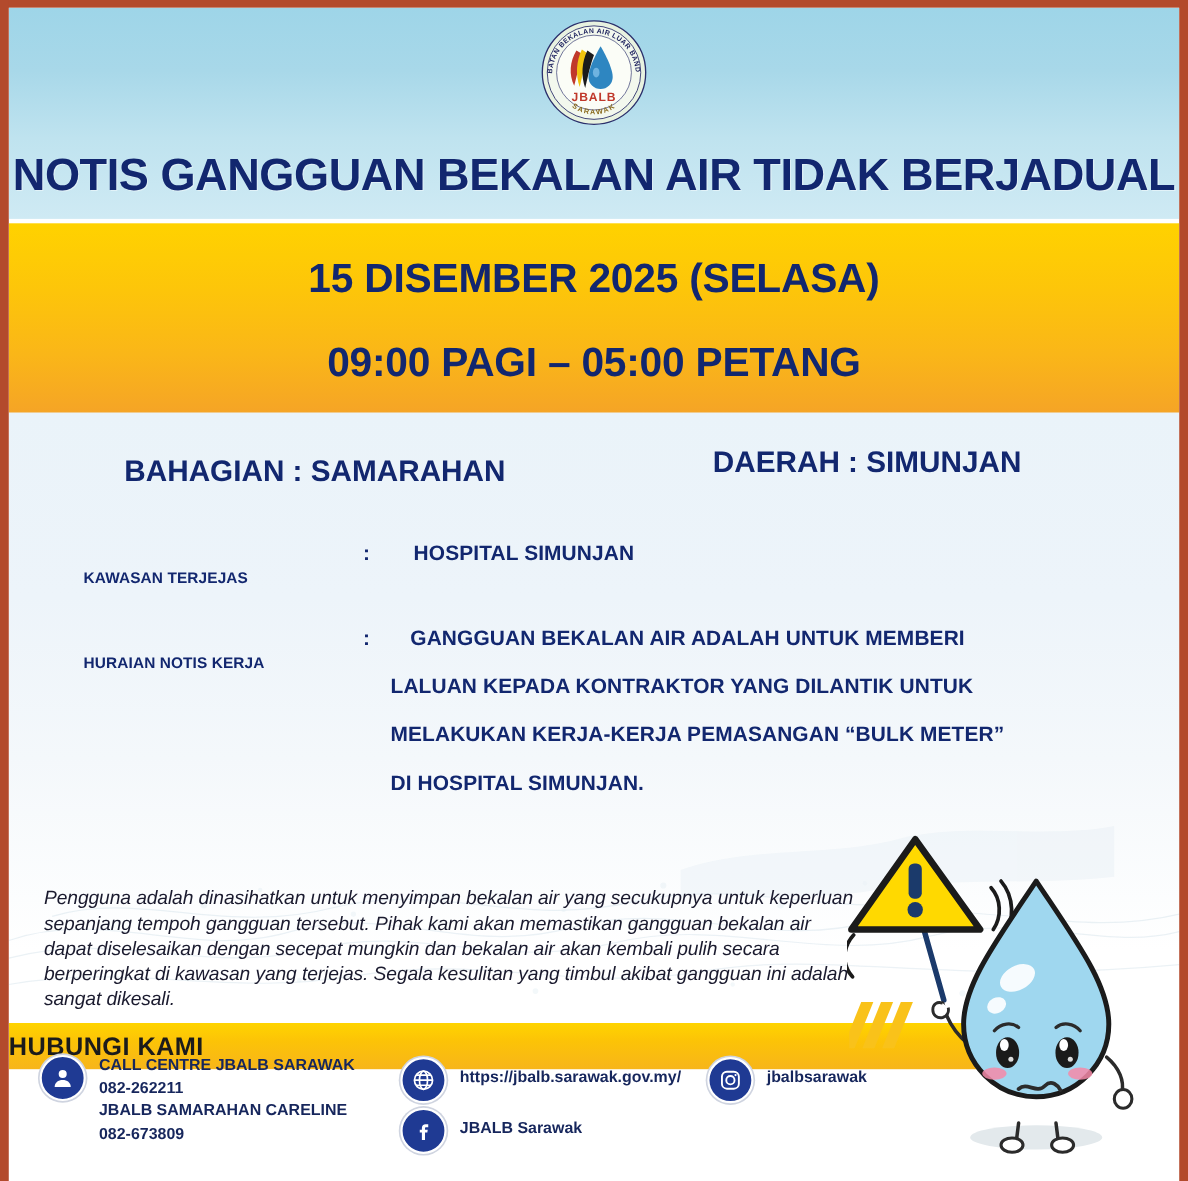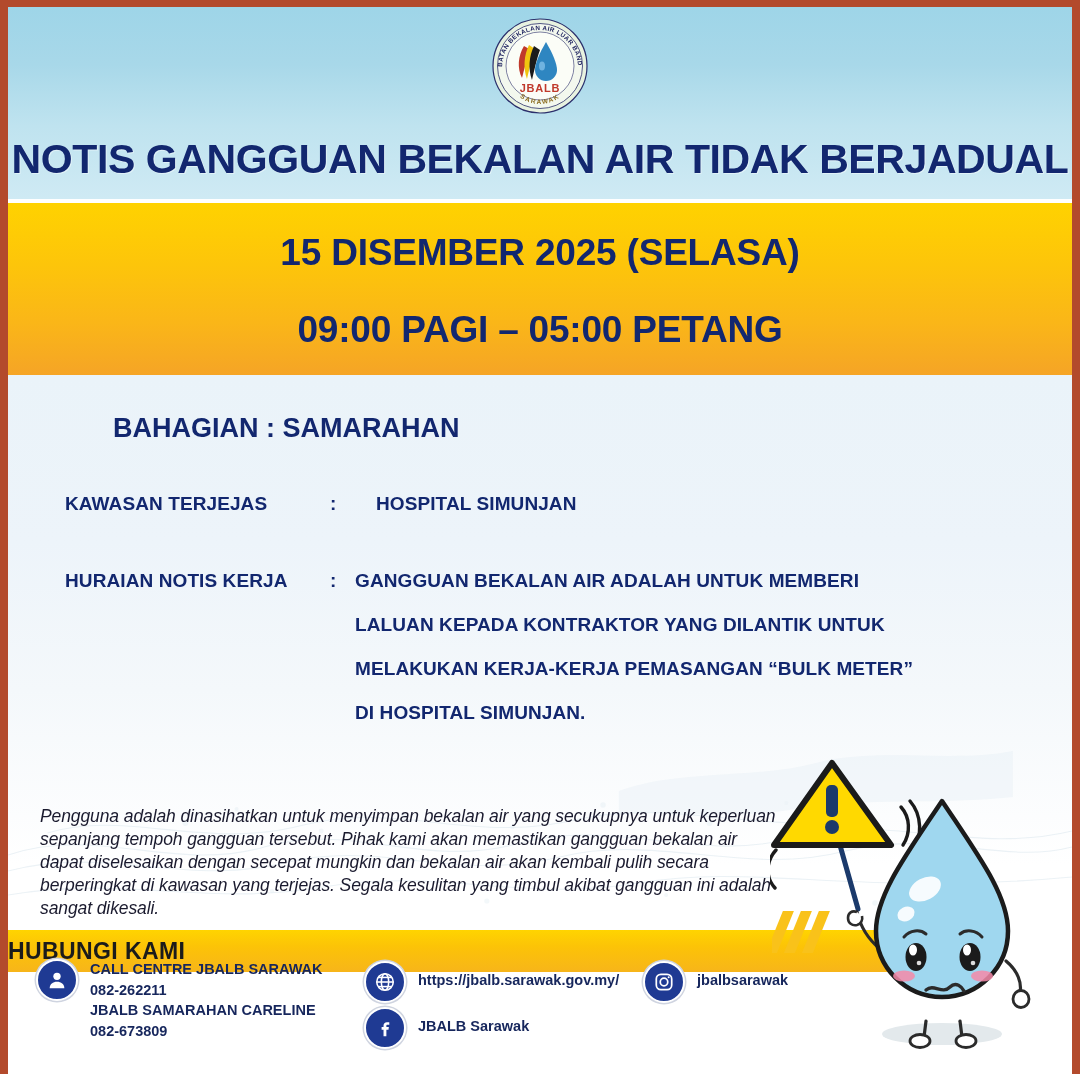--- a/index.html
+++ b/index.html
@@ -80,22 +80,22 @@
     position:absolute;left:105px;top:8px;
     font-size:27px;font-weight:bold;color:#12276f;
   }
   .region-right{
     position:absolute;left:640px;top:0px;
     font-size:27px;font-weight:bold;color:#12276f;
   }
 
   .field{position:absolute;left:0;right:0;}
   .f-label{
-    position:absolute;left:57px;
-    font-size:19px;font-weight:bold;color:#12276f;letter-spacing:.1px;
+    position:absolute;left:68px;
+    font-size:14px;font-weight:bold;color:#12276f;letter-spacing:.1px;margin-top:24px;
   }
   .f-colon{
     position:absolute;left:322px;
     font-size:19px;font-weight:bold;color:#12276f;
   }
   .f-value{
     position:absolute;left:347px;
     font-size:19px;font-weight:bold;color:#12276f;letter-spacing:.1px;margin-left:21px;
   }
   .f-line{
@@ -229,32 +229,33 @@
             <circle cx="880" cy="198" r="2.8"></circle>
         </g>
         <g fill="#dfeaf1" opacity=".65">
           <path d="M620,86 C680,64 760,74 820,58 C880,42 960,58 1020,46 L1020,92 C950,100 870,92 800,104 C730,116 660,104 620,110 Z"></path>
         </g>
       </svg>
     </div>
 
     <div class="region-row">
       <div class="region-left">BAHAGIAN : SAMARAHAN</div>
+      <div class="region-right">DAERAH : SIMUNJAN</div>
     </div>
 
     <div class="field" style="top:118px;">
       <div class="f-label">KAWASAN TERJEJAS</div>
       <div class="f-colon">:</div>
       <div class="f-value">HOSPITAL SIMUNJAN</div>
     </div>
 
     <div class="field" style="top:195px;">
       <div class="f-label">HURAIAN NOTIS KERJA</div>
       <div class="f-colon">:</div>
-      <div class="f-line" style="top:0px;">GANGGUAN BEKALAN AIR ADALAH UNTUK MEMBERI</div>
+      <div class="f-line" style="top:0px;margin-left:18px;">GANGGUAN BEKALAN AIR ADALAH UNTUK MEMBERI</div>
       <div class="f-line" style="top:44px;">LALUAN KEPADA KONTRAKTOR YANG DILANTIK UNTUK</div>
       <div class="f-line" style="top:88px;">MELAKUKAN KERJA-KERJA PEMASANGAN “BULK METER”</div>
       <div class="f-line" style="top:132px;">DI HOSPITAL SIMUNJAN.</div>
     </div>
 
     <div class="advisory">Pengguna adalah dinasihatkan untuk menyimpan bekalan air yang secukupnya untuk keperluan sepanjang tempoh gangguan tersebut. Pihak kami akan memastikan gangguan bekalan air dapat diselesaikan dengan secepat mungkin dan bekalan air akan kembali pulih secara berperingkat di kawasan yang terjejas. Segala kesulitan yang timbul akibat gangguan ini adalah sangat dikesali.</div>
 
     <div class="hubungi">
       <span>HUBUNGI KAMI</span>
     </div>

